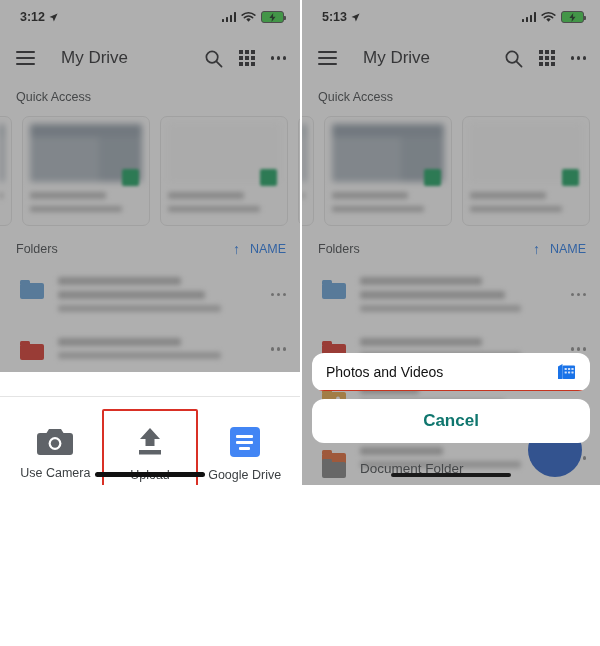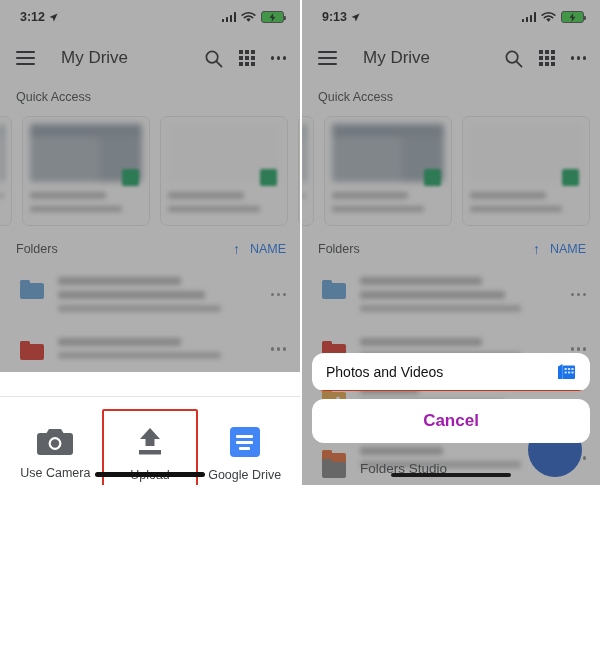--- a/index.html
+++ b/index.html
@@ -190,21 +190,21 @@
     background: #ffffff; border-radius: 12px; overflow: hidden;
   }
   .as-row {
     height: 37px; display: flex; align-items: center; justify-content: space-between;
     padding: 0 14px; font-size: 14px; color: #111;
   }
   .as-sep { height: 1px; background: #e0e0e0; margin: 0 0 0 14px; }
   .as-cancel {
     margin-top: 8px; background: #ffffff; border-radius: 12px;
     height: 44px; display: flex; align-items: center; justify-content: center;
-    font-size: 17px; font-weight: bold; color: #a21caf;
+    font-size: 17px; font-weight: bold; color: #0f766e;
   }
   .hl-photos {
     position: absolute; left: -2px; right: -2px; top: -2px; height: 41px;
     border: 2.5px solid #c5341f; border-radius: 4px; pointer-events: none; z-index: 5;
   }
   .as-dots { display: flex; gap: 3px; }
   .as-dots i { width: 5px; height: 5px; border-radius: 50%; background: #1a73e8; display: block; }
   .ic-photos { width: 19px; height: 17px; position: relative; }
 </style>
 </head>
@@ -385,21 +385,21 @@
         <div class="home-ind"></div>
       </div>
     </div>
   </div>
 
   <div class="panel">
     <div class="app">
 
       <div class="statusbar">
         <div class="sb-left">
-          <span>9:13</span>
+          <span>5:13</span>
           <svg class="loc-arrow" viewBox="0 0 10 10">
             <path d="M9.5 0.5 L0.5 4.4 L4.1 5.6 L5.4 9.4 Z" fill="#111"></path>
           </svg>
         </div>
         <div class="sb-right">
           <span class="sig">
               <i></i>
               <i></i>
               <i></i>
               <i></i>
@@ -552,21 +552,21 @@
         </div>
       </div>
 
       <div class="fab"></div>
 
       <div class="bottom-item">
         <span class="folder-ic">
           <span class="tab" style="background:#7a7a7a"></span>
             <span class="body" style="background:#7a7a7a"></span>
         </span>
-        <span class="bottom-label">Folders Studio</span>
+        <span class="bottom-label">Document Folder</span>
       </div>
 
       <div class="dim"></div>
 
       <div class="action-sheet">
         <div class="as-group">
           <div class="as-row" style="position:relative">
             <span class="hl-photos"></span>
             <span>Photos and Videos</span>
             <span class="ic-photos">

